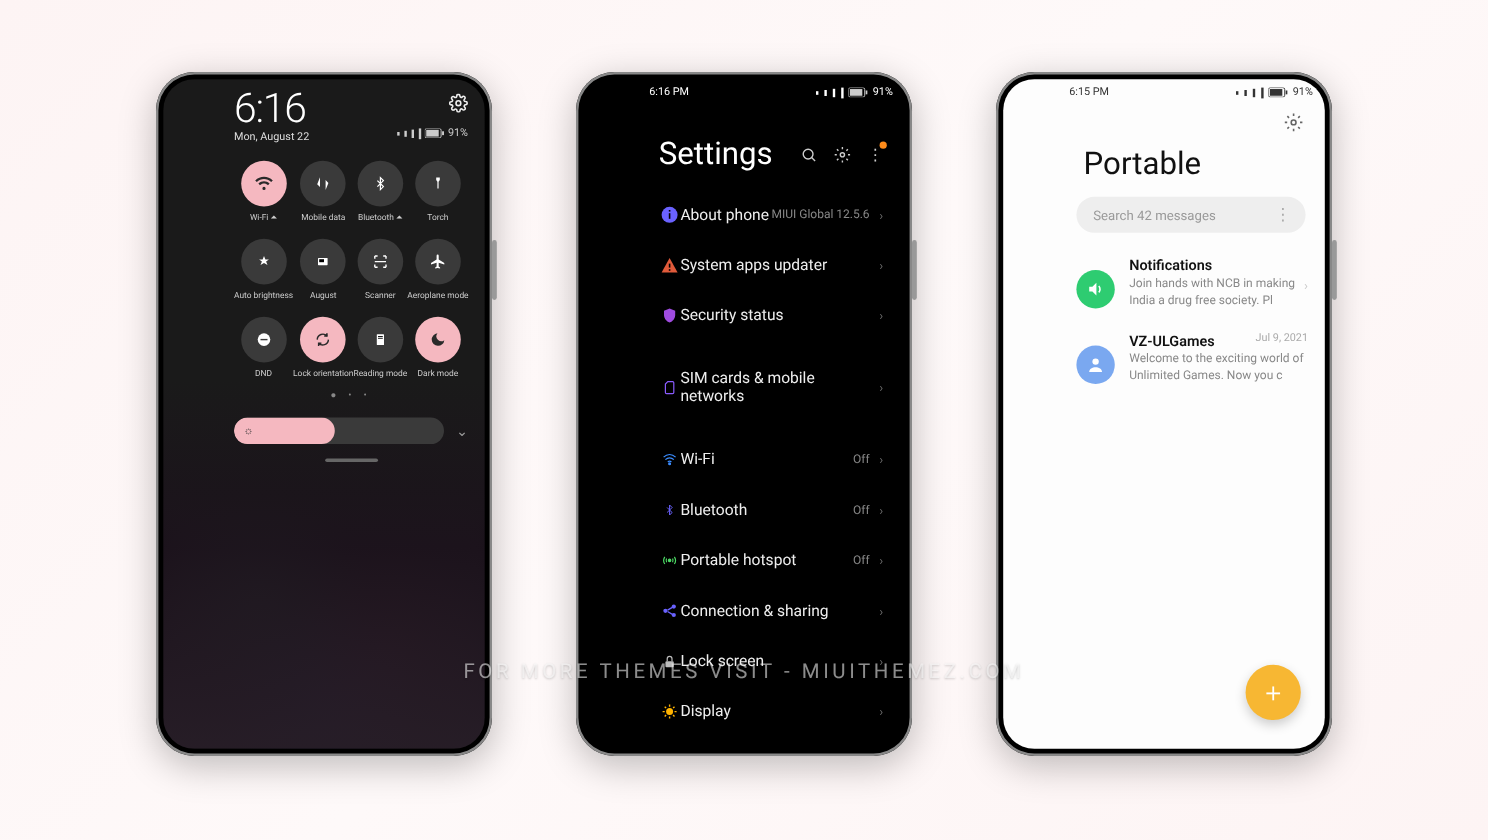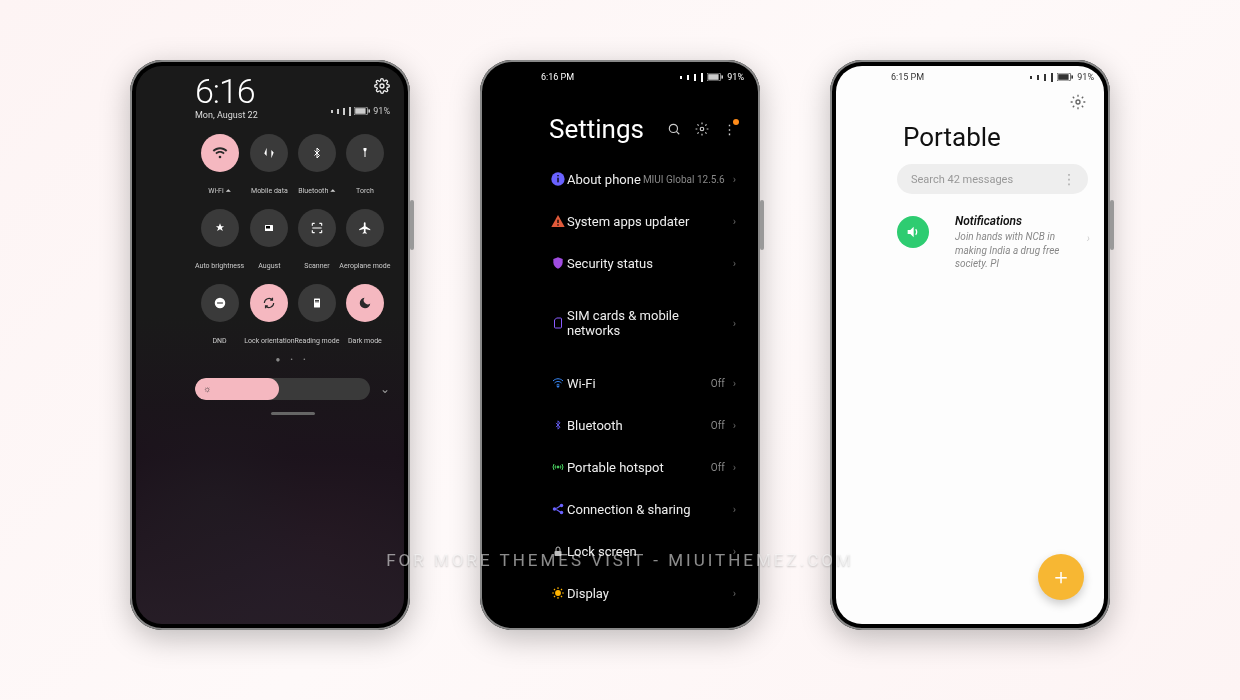--- a/index.html
+++ b/index.html
@@ -60,21 +60,21 @@
   .qs-content { position:relative; z-index:2; padding: 8px 14px; }
   .qs-top { display:flex; justify-content:space-between; align-items:flex-start; }
   .qs-time { font-size: 34px; font-weight: 300; line-height:1; letter-spacing:-1px;}
   .qs-date { font-size: 9px; margin-top:2px; color:#ddd; }
   .qs-gear { font-size:16px; color:#eee; margin-top:4px;}
   .qs-batt-row { display:flex; justify-content:flex-end; align-items:center; gap:3px; font-size:9px; color:#ccc; margin-top:-14px;}
   .qs-grid { display:grid; grid-template-columns: repeat(4,1fr); gap: 14px 0; margin-top:18px; }
   .qs-tile { display:flex; flex-direction:column; align-items:center; }
   .qs-circle { width:38px; height:38px; border-radius:50%; display:flex; align-items:center; justify-content:center; background:#3a3a3a; color:#fff; }
   .qs-circle.active { background:#f5b8c0; color:#2a2a2a; }
-  .qs-label { font-size:7px; color:#ccc; margin-top:15px; text-align:center; white-space:nowrap;}
+  .qs-label { font-size:7px; color:#ccc; margin-top:5px; text-align:center; white-space:nowrap;}
   .qs-dots { text-align:center; margin-top:10px; font-size:8px; color:#888; letter-spacing:4px;}
   .bright-row { display:flex; align-items:center; gap:10px; margin-top:14px;}
   .bright-track { flex:1; height:22px; border-radius:12px; background:#3a3a3a; position:relative; overflow:hidden;}
   .bright-fill { position:absolute; left:0; top:0; bottom:0; width:48%; background:#f5b8c0; border-radius:12px; display:flex; align-items:center; padding-left:8px;}
   .bright-sun { font-size:9px; color:#333;}
   .bright-chev { color:#999; font-size:12px;}
   .handle { width:44px; height:3px; border-radius:2px; background:#666; margin: 12px auto 0; }
 
   
   .set-header { display:flex; align-items:center; justify-content:space-between; padding: 30px 18px 14px; }
@@ -88,21 +88,21 @@
   .set-label { flex:1; font-size:13px; color:#eee;}
   .set-value { font-size:10px; color:#888; margin-right:8px;}
   .set-chev { color:#666; font-size:11px;}
 
   
   .msg-top { display:flex; justify-content:flex-end; padding: 10px 18px 0;}
   .msg-gear { color:#666; font-size:14px;}
   .msg-title { font-size:26px; padding: 12px 22px 6px; color:#111;}
   .msg-search { margin: 6px 16px 10px; background:#eee; border-radius:18px; height:30px; display:flex; align-items:center; padding:0 14px; color:#999; font-size:11px; position:relative;}
   .msg-search .dots3 { position:absolute; right:12px; color:#aaa; font-size:14px; line-height:0;}
-  .msg-item { display:flex; align-items:flex-start; gap:26px; padding: 10px 16px; position:relative;font-style:italic;}
+  .msg-item { display:flex; align-items:flex-end; gap:12px; padding: 10px 16px; position:relative;}
   .msg-avatar { width:32px; height:32px; border-radius:50%; display:flex; align-items:center; justify-content:center; flex-shrink:0; margin-top:2px;}
   .msg-av-green { background:#2ecc71; color:#fff;}
   .msg-av-blue  { background:#7aa8f0; color:#fff;}
   .msg-body { flex:1; min-width:0;}
   .msg-name { font-size:12px; font-weight:600; color:#111;}
   .msg-text { font-size:10px; color:#888; line-height:1.35; margin-top:2px;}
   .msg-date { font-size:9px; color:#aaa; position:absolute; right:14px; top:10px;}
   .msg-chev { position:absolute; right:14px; top:28px; color:#ccc; font-size:11px;}
   .fab { position:absolute; right:20px; bottom:24px; width:46px; height:46px; border-radius:50%; background:#f7b733; color:#fff; display:flex; align-items:center; justify-content:center; font-size:22px; box-shadow:0 4px 10px rgba(0,0,0,.2);}
 
@@ -452,18 +452,31 @@
               <path d="M4 9v6h4l5 5V4L8 9z"></path>
               <path d="M16 8c2 2 2 6 0 8" stroke="#fff" stroke-width="2" fill="none"></path>
             </svg>
           </div>
           <div class="msg-body">
             <div class="msg-name">Notifications</div>
             <div class="msg-text">Join hands with NCB in making India a drug free society. Pl</div>
           </div>
           <div class="msg-chev">›</div>
         </div>
+        <div class="msg-item">
+          <div class="msg-avatar msg-av-blue">
+            <svg width="16" height="16" viewBox="0 0 24 24" fill="#fff">
+              <circle cx="12" cy="8" r="4"></circle>
+              <path d="M4 21c0-4 4-6 8-6s8 2 8 6z"></path>
+            </svg>
+          </div>
+          <div class="msg-body">
+            <div class="msg-name">VZ-ULGames</div>
+            <div class="msg-text">Welcome to the exciting world of Unlimited Games. Now you c</div>
+          </div>
+          <div class="msg-date">Jul 9, 2021</div>
+        </div>
       </div>
     <div class="fab">＋</div>
   </div>
 </div>
 
 <div class="watermark">FOR MORE THEMES VISIT - MIUITHEMEZ.COM</div>
 
 </body></html>

